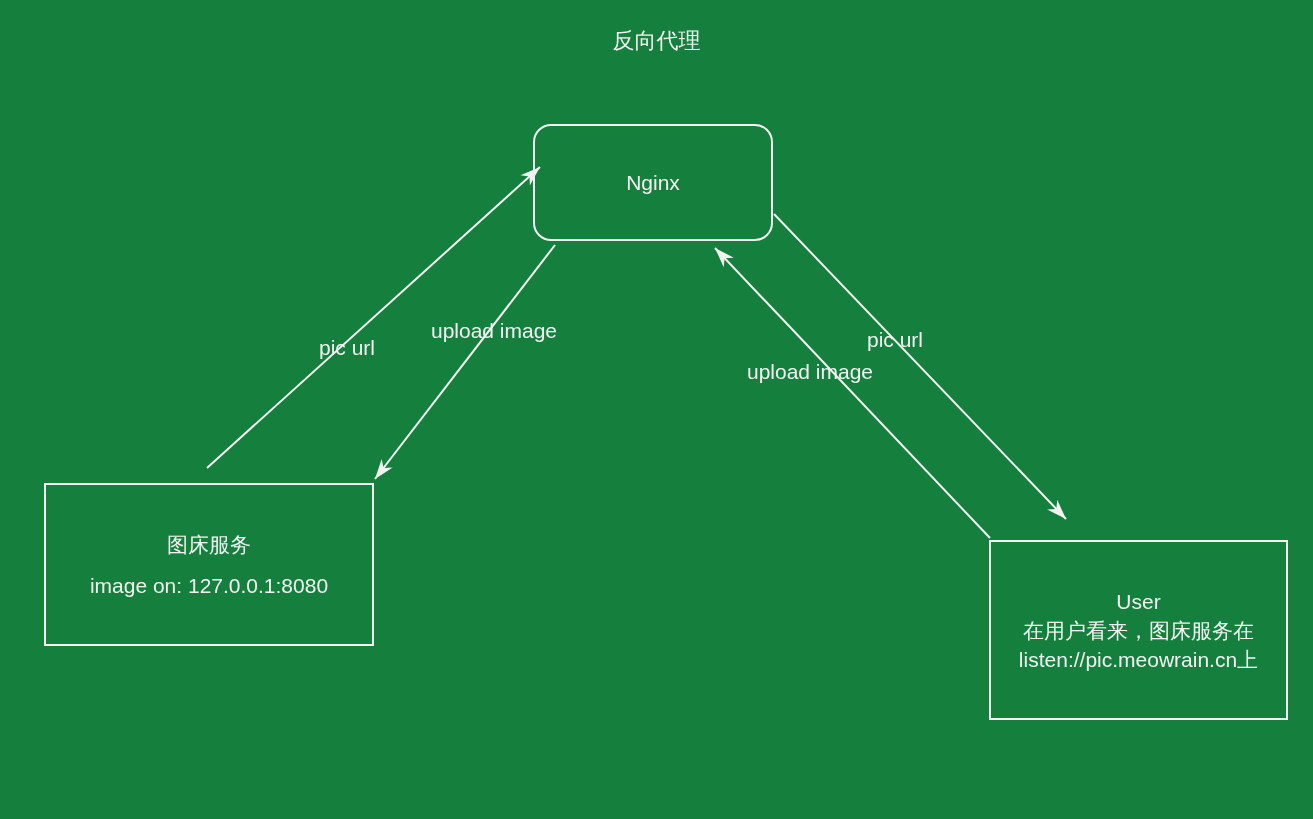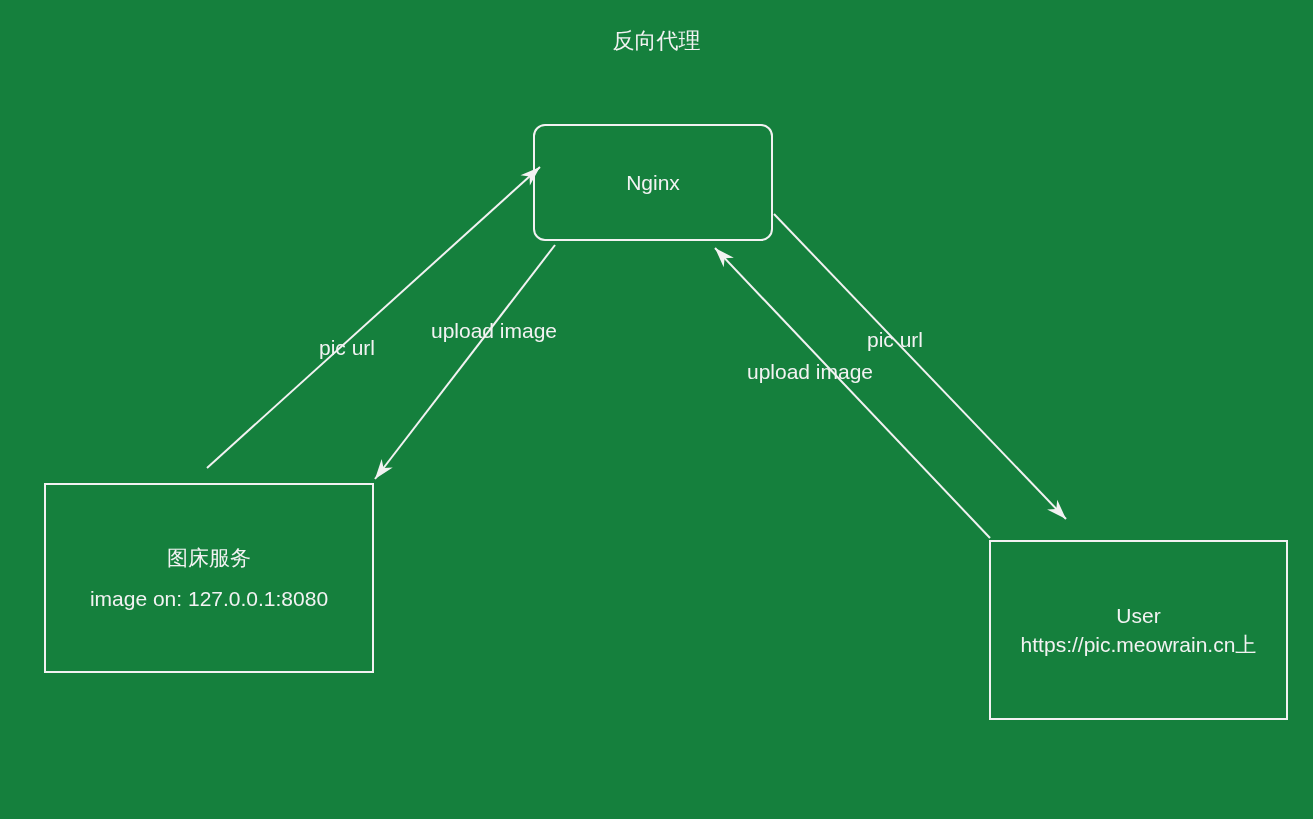--- a/index.html
+++ b/index.html
@@ -42,27 +42,27 @@
     font-size: 21px;
     line-height: 29px;
     box-sizing: border-box;
     background: transparent;
   }
   .node-nginx {
     left: 533px;
     top: 124px;
     width: 240px;
     height: 117px;
-    border-radius: 12px;
+    border-radius: 18px;
   }
   .node-image-service {
     left: 44px;
     top: 483px;
     width: 330px;
-    height: 190px;
+    height: 163px;
     gap: 12px;
   }
   .node-user {
     left: 989px;
     top: 540px;
     width: 299px;
     height: 180px;
     text-align: center;
   }
   .edge-label {
@@ -101,21 +101,22 @@
     <div>Nginx</div>
   </div>
 
   <div class="node node-image-service">
     <div>图床服务</div>
     <div>image on: 127.0.0.1:8080</div>
   </div>
 
   <div class="node node-user">
     <div>User</div>
-    <div>https://pic.meowrain.cn上</div>
+    <div>在用户看来，图床服务在</div>
+    <div>listen://pic.meowrain.cn上</div>
   </div>
 
   <div class="edge-label label-pic-url-left">pic url</div>
   <div class="edge-label label-upload-image-left">upload image</div>
   <div class="edge-label label-pic-url-right">pic url</div>
   <div class="edge-label label-upload-image-right">upload image</div>
 
 </div>
 
 </body></html>

